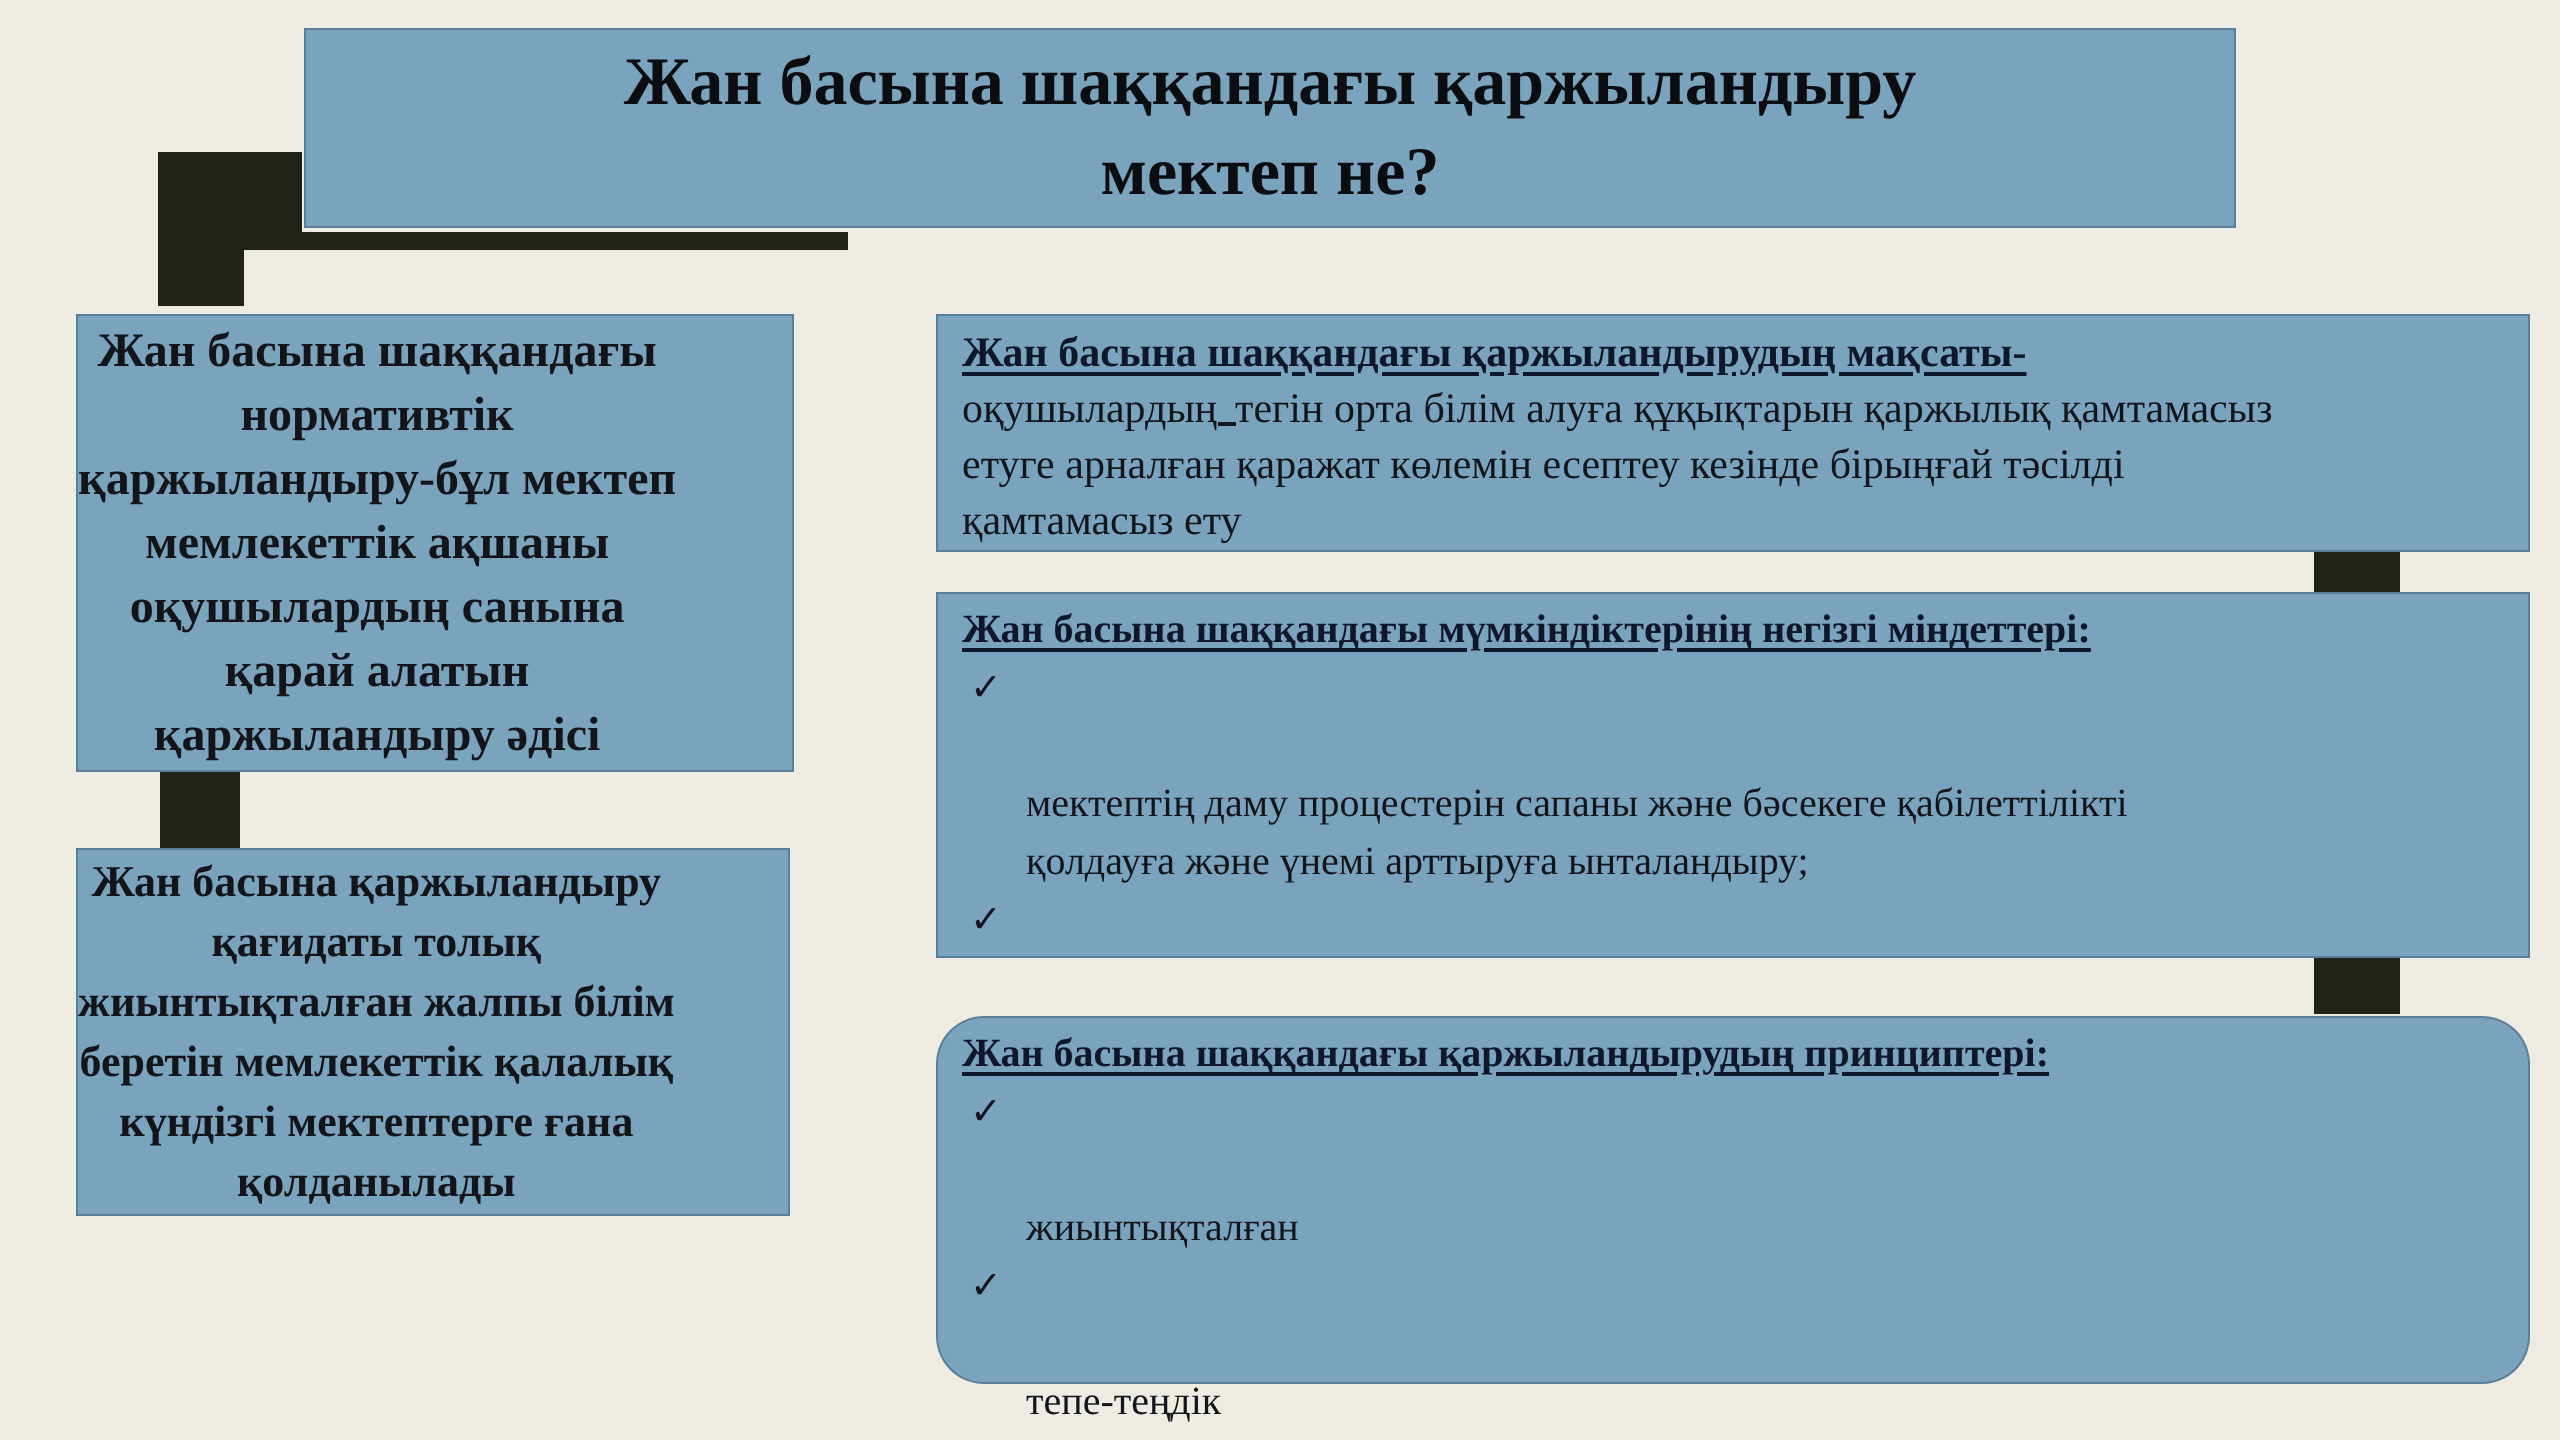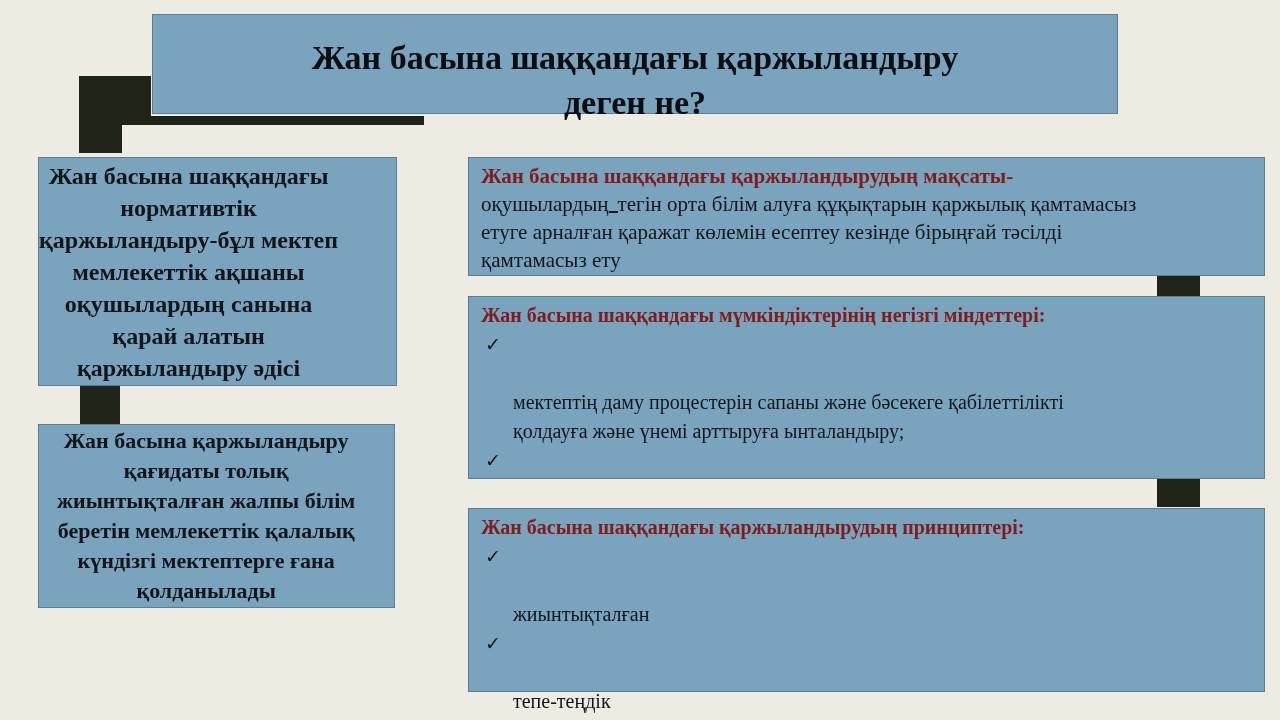--- a/index.html
+++ b/index.html
@@ -25,48 +25,49 @@
     box-sizing: border-box;
     color: #13151a;
   }
   .title-box {
     left: 152px; top: 14px; width: 966px; height: 100px;
     text-align: center;
     font-weight: bold;
     font-size: 34px;
     line-height: 45px;
     color: #0c0d10;
-    padding-top: 20px;
+    padding-top: 4px;
   }
   .left-box {
     text-align: center;
     font-weight: bold;
     white-space: pre-line;
     display: flex;
     align-items: center;
   }
   .left-box-1 {
     left: 38px; top: 157px; width: 359px; height: 229px;
     font-size: 24px; line-height: 32px;
   }
   .left-box-2 {
     left: 38px; top: 424px; width: 357px; height: 184px;
-    font-size: 22px; line-height: 30px; padding-left: 18px;
+    font-size: 22px; line-height: 30px;
   }
   .right-box {
     left: 468px; width: 797px;
     padding: 4px 12px;
     font-size: 20px;
   }
   .right-box-1 { top: 157px; height: 119px; line-height: 28px; font-size: 21px; }
   .right-box-2 { top: 296px; height: 183px; line-height: 29px; }
-  .right-box-3 { top: 508px; height: 184px; line-height: 29px; }
+  .right-box-3 { top: 508px; height: 184px; line-height: 29px; border-radius: 24px; }
   .box-heading {
     font-weight: bold;
-    color: #7f1d1d;
+    color: #0f172a;
+    text-decoration: underline;
     text-decoration-thickness: 2px;
     text-underline-offset: 3px;
   }
   .goal-body { white-space: pre-line; }
   .uspace {
     display: inline-block;
     width: 9px;
     border-bottom: 2px solid #13151a;
     height: 1em;
     vertical-align: baseline;
@@ -101,21 +102,21 @@
 
   <div class="deco deco-a"></div>
   <div class="deco deco-b"></div>
   <div class="deco deco-strip"></div>
   <div class="deco deco-left-conn"></div>
   <div class="deco deco-right-conn1"></div>
   <div class="deco deco-right-conn2"></div>
 
   <div class="bluebox title-box">
     <div>Жан басына шаққандағы қаржыландыру</div>
-    <div>деген не?</div>
+    <div>мектеп не?</div>
   </div>
 
   <div class="bluebox left-box left-box-1">
     <div>Жан басына шаққандағы
 нормативтік
 қаржыландыру-бұл мектеп
 мемлекеттік ақшаны
 оқушылардың санына
 қарай алатын
 қаржыландыру әдісі</div>

